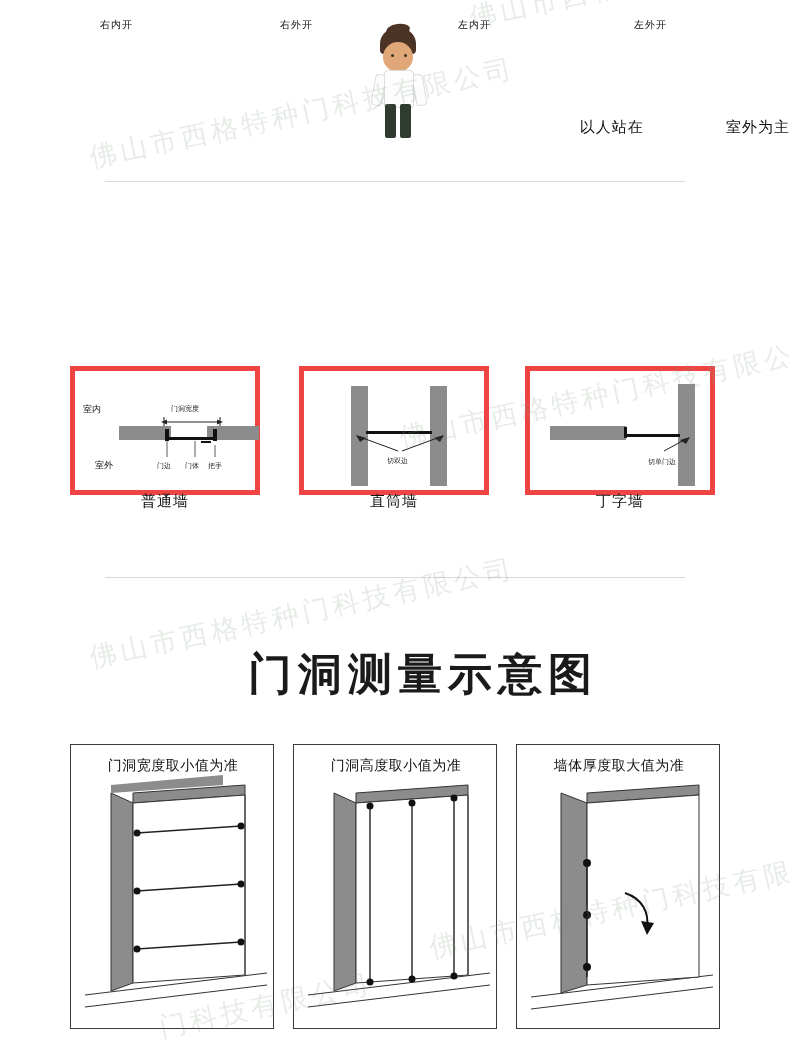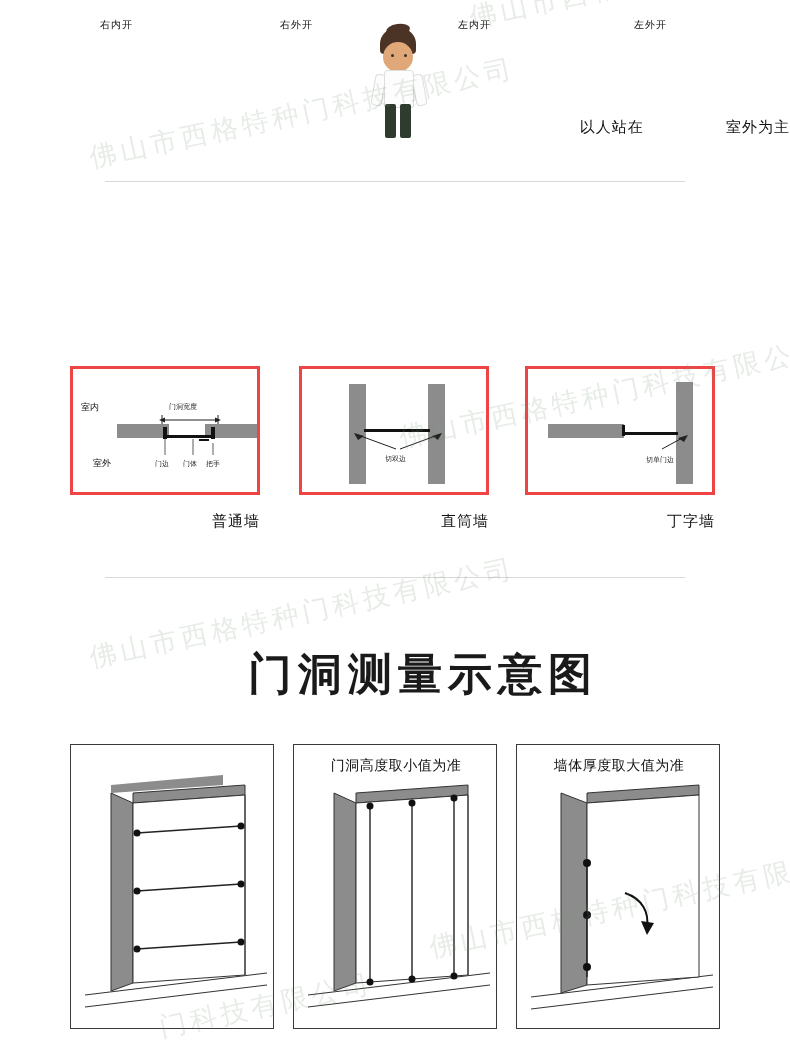--- a/index.html
+++ b/index.html
@@ -169,37 +169,37 @@
 
   
   .panel-row {
     position: absolute;
     left: 0;
     width: 790px;
   }
   .wallrow { top: 366px; height: 130px; }
   .panel {
     position: absolute;
-    border: 3px solid #ef4444;
+    border: 5px solid #ef4444;
     background: #fff;
     width: 190px;
     height: 129px;
     box-sizing: border-box;
   }
   .wp1 { left: 70px; }
   .wp2 { left: 299px; }
   .wp3 { left: 525px; }
 
   .caption {
     position: absolute;
-    top: 512px;
+    top: 492px;
     font-size: 15px;
     color: #111;
     width: 190px;
-    text-align: right;
+    text-align: center;
     letter-spacing: 1px;
   }
   .c1 { left: 70px; }
   .c2 { left: 299px; }
   .c3 { left: 525px; }
 
   .wall-block { position: absolute; background: #8c8c8c; }
   .door-line { position: absolute; background: #111; }
   .tiny {
     position: absolute;
@@ -347,20 +347,21 @@
   <div class="caption c3">丁字墙</div>
   <div class="caption c2">直筒墙</div>
 
   <div class="divider div2"></div>
 
   <div class="section-title title2">门洞测量示意图</div>
 
   <div class="panel-row measrow">
 
     <div class="mpanel mp1">
+      <div class="mtitle">门洞宽度取小值为准</div>
       <svg width="204" height="285">
 
         <line x1="14" y1="250" x2="196" y2="228" stroke="#333" stroke-width="1"></line>
         <line x1="14" y1="262" x2="196" y2="240" stroke="#333" stroke-width="1"></line>
 
         <polygon points="40,48 62,58 62,238 40,246" fill="#8c8c8c" stroke="#333" stroke-width="1"></polygon>
         <polygon points="40,48 152,40 152,30 40,40" fill="#8c8c8c" stroke="#333" stroke-width="0"></polygon>
 
         <polygon points="62,58 174,50 174,40 62,48" fill="#8c8c8c" stroke="#333" stroke-width="1"></polygon>
 

